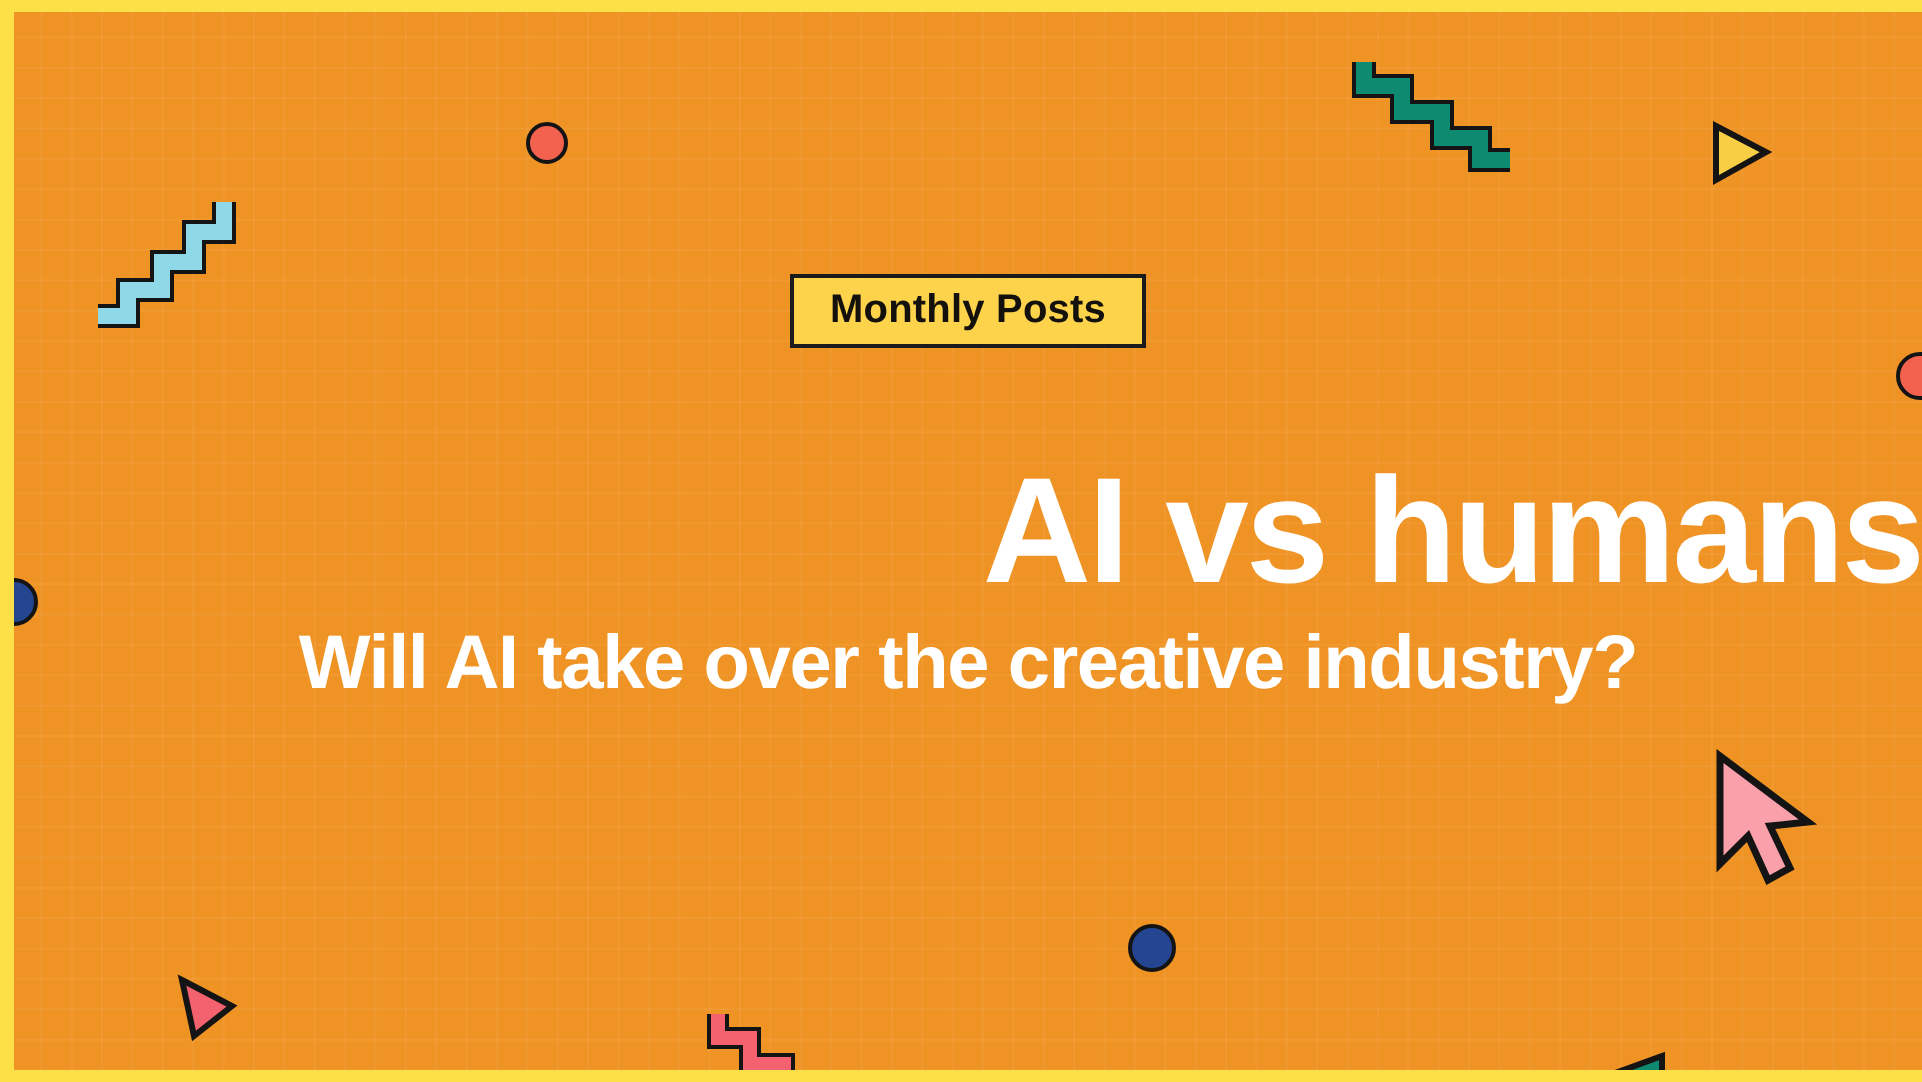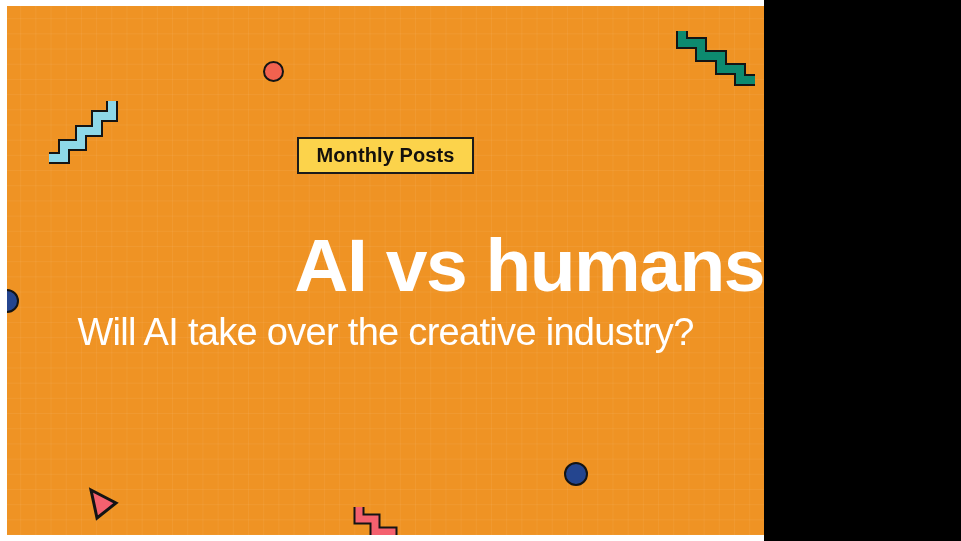--- a/index.html
+++ b/index.html
@@ -10,24 +10,24 @@
   body {
     width: 961px;
     height: 541px;
     overflow: hidden;
     font-family: "Liberation Sans", sans-serif;
   }
 
   
   #slide {
     position: relative;
-    width: 764px;
+    width: 961px;
     height: 541px;
     box-sizing: border-box;
-    background: #ffffff;
+    background: #fde047;
     overflow: hidden;
   }
 
   
   #canvas {
     position: absolute;
     left: 7px;
     top: 6px;
     right: 0px;
     bottom: 6px;
@@ -88,21 +88,21 @@
   }
 
   #subtitle {
     position: absolute;
     left: 0;
     right: 0;
     top: 307px;
     text-align: center;
     color: #ffffff;
     font-size: 38px;
-    font-weight: 400;
+    font-weight: 700;
     letter-spacing: -0.7px;
     line-height: 1;
     white-space: nowrap;
   }
 
   
   .deco {
     position: absolute;
     z-index: 2;
     pointer-events: none;

